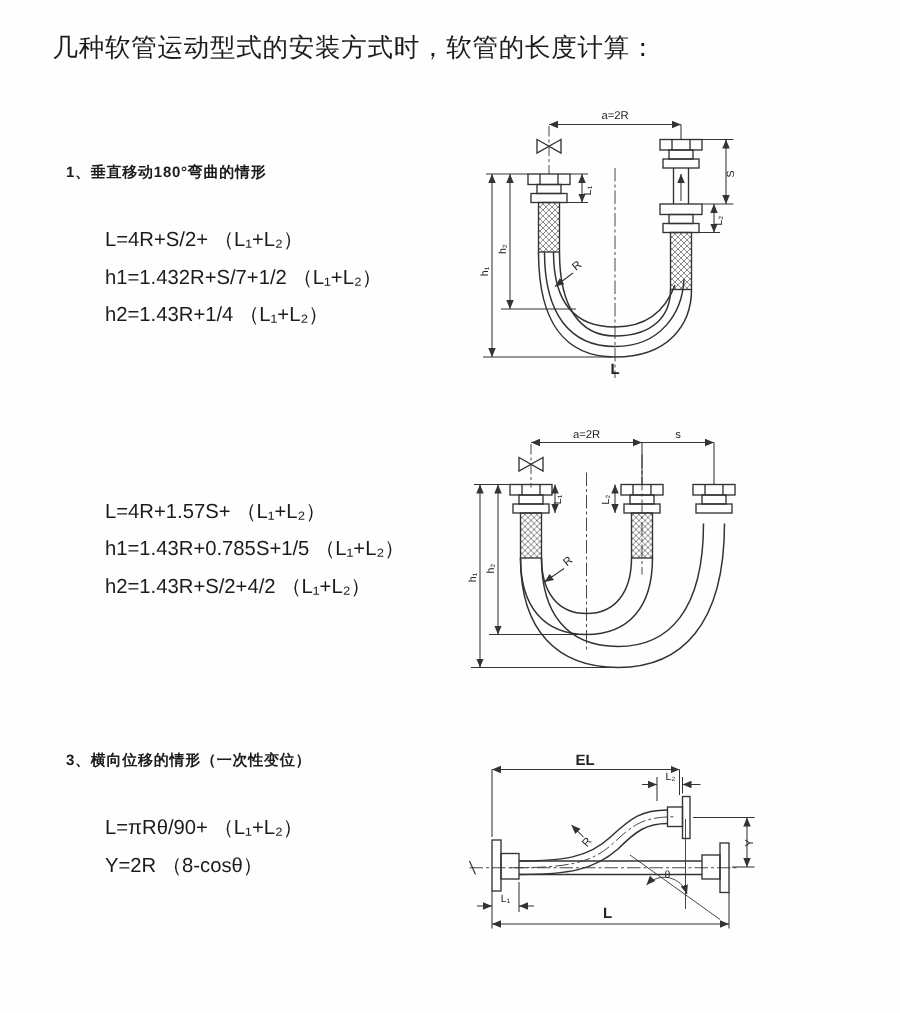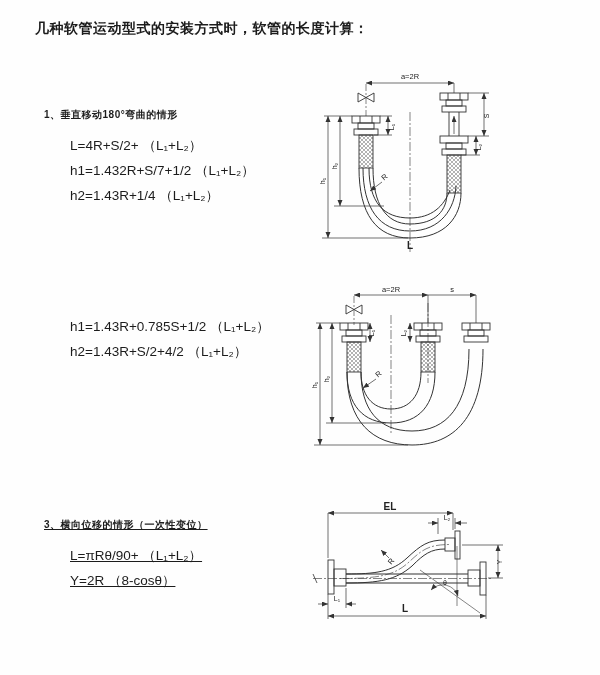--- a/index.html
+++ b/index.html
@@ -1,25 +1,25 @@
 <!DOCTYPE html>
 <html><head>
 <meta charset="utf-8">
 <style>
   html,body { margin:0; padding:0; background:#ffffff; }
   body { width:600px; height:675px; font-family:"Liberation Sans","DejaVu Sans",sans-serif; color:#1c1c1c; }
   .page { position:relative; width:600px; height:675px; background:#fefefe; overflow:hidden; }
-  .title { position:absolute; left:35px; top:20px; font-size:14px; font-weight:bold; letter-spacing:0.5px; }
+  .title { position:absolute; left:35px; top:20px; font-size:17px; font-weight:normal; letter-spacing:0.5px; }
   .sec { position:absolute; left:44px; width:270px; }
   .sec .heading { font-size:10px; font-weight:bold; letter-spacing:0.5px; white-space:nowrap; }
-  .sec .formulas { margin-top:11px; margin-left:26px; }
+  .sec .formulas { margin-top:25px; margin-left:26px; }
   .sec .formula { font-size:13.5px; line-height:25px; white-space:nowrap; }
   #sec1 { top:108px; }
   #sec2 { top:303px; }
-  #sec3 { top:518px;text-decoration:underline; }
+  #sec3 { top:500px; }
   .dia { position:absolute; }
   #dia1 { left:308px; top:66px; }
   #dia2 { left:306px; top:283px; }
   #dia3 { left:295px; top:498px; }
   svg { display:block; }
   svg text { fill:#222; font-family:"Liberation Sans","DejaVu Sans",sans-serif; }
   .dimtxt { font-size:7.5px; }
   .dimtxt-sm { font-size:7px; }
   .biglbl { font-size:10px; font-weight:bold; }
 </style>
@@ -34,21 +34,22 @@
     <div class="heading">1、垂直移动180°弯曲的情形</div>
     <div class="formulas">
       <div class="formula">L=4R+S/2+ （L₁+L₂）</div>
       <div class="formula">h1=1.432R+S/7+1/2 （L₁+L₂）</div>
       <div class="formula">h2=1.43R+1/4 （L₁+L₂）</div>
     </div>
   </div>
 
   <div class="sec" id="sec2">
     <div class="formulas">
-      <div class="formula">h1=1.43R+0.785S+1/2 （L₁+L₂）</div>
+      <div class="formula">L=4R+1.57S+ （L₁+L₂）</div>
+      <div class="formula">h1=1.43R+0.785S+1/5 （L₁+L₂）</div>
       <div class="formula">h2=1.43R+S/2+4/2 （L₁+L₂）</div>
     </div>
   </div>
 
   <div class="sec" id="sec3">
     <div class="heading">3、横向位移的情形（一次性变位）</div>
     <div class="formulas">
       <div class="formula">L=πRθ/90+ （L₁+L₂）</div>
       <div class="formula">Y=2R （8-cosθ）</div>
     </div>

